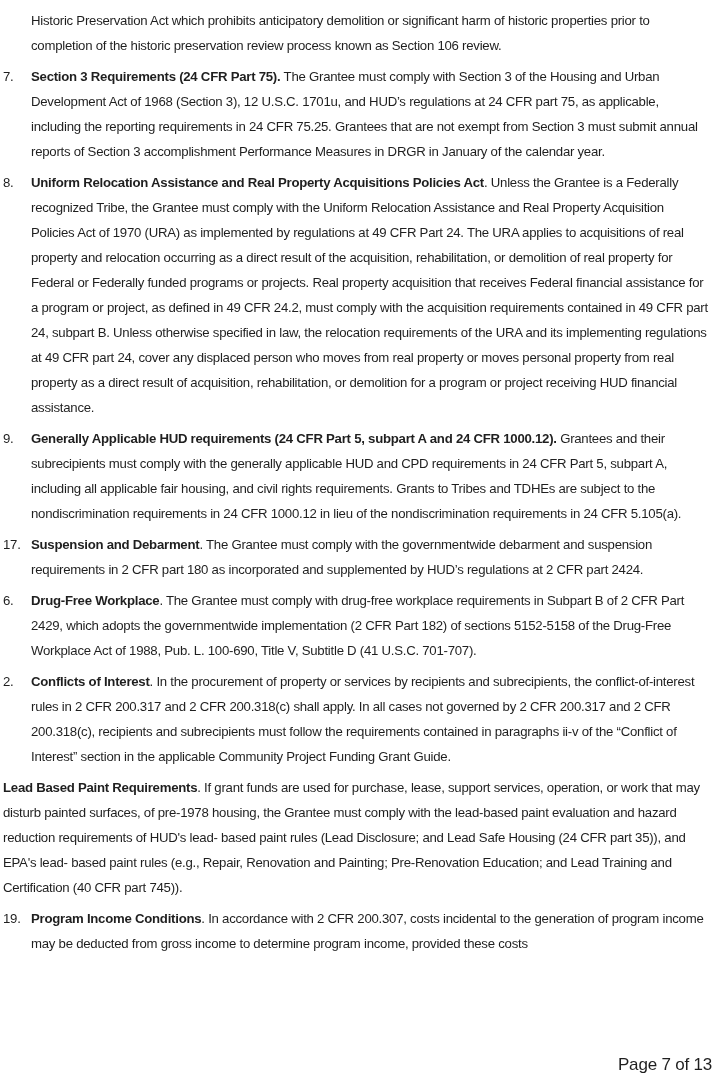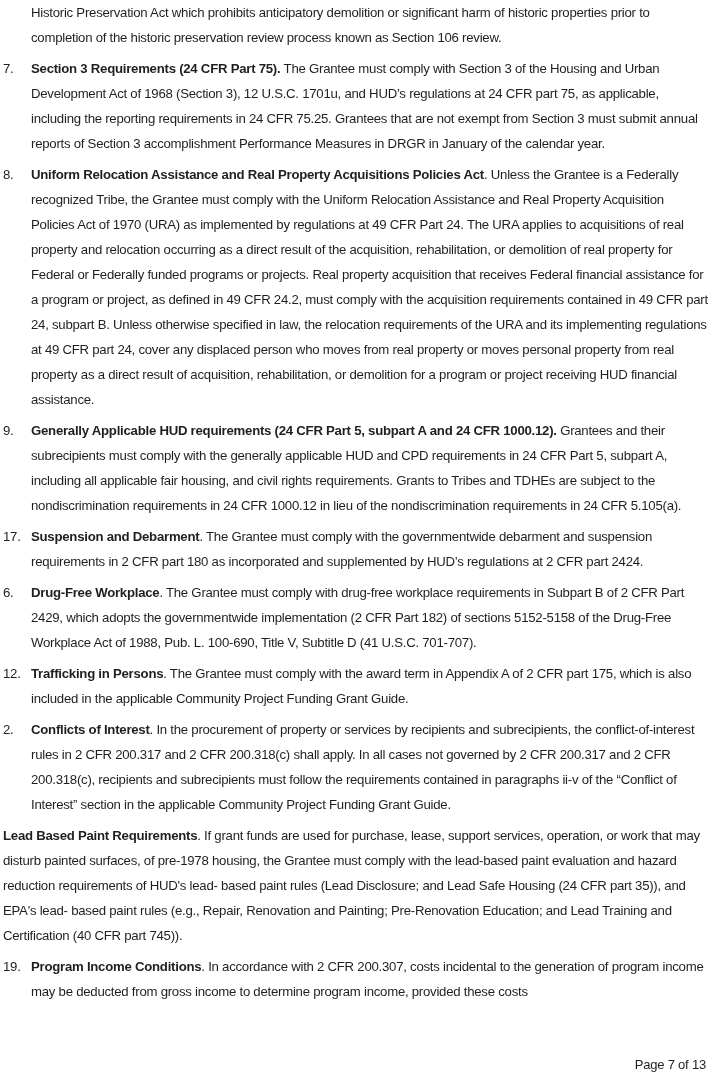--- a/index.html
+++ b/index.html
@@ -12,21 +12,21 @@
     width: 713px;
     height: 1080px;
     background: #ffffff;
     overflow: hidden;
     font-family: "Liberation Sans", "DejaVu Sans", sans-serif;
     font-size: 13.2px;
     line-height: 25px;
     letter-spacing: -0.25px;
     color: #1f1f1f;
     box-sizing: border-box;
-    padding: 0 5px 0 3px;
+    padding: 8px 5px 0 3px;
   }
   .intro {
     margin: 0 0 6px 28px;
     padding-top: 0;
   }
   .doc-list {
     margin: 0;
     padding: 0;
     list-style: none;
   }
@@ -41,23 +41,23 @@
   .item-text {
     flex: 1 1 auto;
     min-width: 0;
   }
   .item-title {
     font-weight: bold;
     text-align: center;
   }
   .footer {
     position: absolute;
-    right: 7px;
+    right: 1px;
     bottom: 3px;
-    font-size: 13px;
+    font-size: 17px;
     letter-spacing: -0.2px;
   }
 </style>
 </head>
 <body>
 
 <div class="page">
 
   <p class="intro">Historic Preservation Act which prohibits anticipatory demolition or significant harm of historic properties prior to completion of the historic preservation review process known as Section 106 review.</p>
 
@@ -80,24 +80,20 @@
     <li class="doc-item">
       <span class="item-number">17.</span>
       <span class="item-text"><strong class="item-title">Suspension and Debarment</strong><span class="item-body">. The Grantee must comply with the governmentwide debarment and suspension requirements in 2 CFR part 180 as incorporated and supplemented by HUD’s regulations at 2 CFR part 2424.</span></span>
     </li>
 
     <li class="doc-item">
       <span class="item-number">6.</span>
       <span class="item-text"><strong class="item-title">Drug-Free Workplace</strong><span class="item-body">. The Grantee must comply with drug-free workplace requirements in Subpart B of 2 CFR Part 2429, which adopts the governmentwide implementation (2 CFR Part 182) of sections 5152-5158 of the Drug-Free Workplace Act of 1988, Pub. L. 100-690, Title V, Subtitle D (41 U.S.C. 701-707).</span></span>
     </li>
 
-    <li class="doc-item">
-      <span class="item-number">12.</span>
-      <span class="item-text"><strong class="item-title">Trafficking in Persons</strong><span class="item-body">. The Grantee must comply with the award term in Appendix A of 2 CFR  part 175, which is also included in the applicable Community Project Funding Grant Guide.</span></span>
-    </li>
 
     <li class="doc-item">
       <span class="item-number">2.</span>
       <span class="item-text"><strong class="item-title">Conflicts of Interest</strong><span class="item-body">. In the procurement of property or services by recipients and subrecipients, the conflict-of-interest rules in 2 CFR 200.317 and 2 CFR 200.318(c) shall apply.  In all cases not governed by 2 CFR 200.317 and 2 CFR 200.318(c), recipients and subrecipients must follow the requirements contained in paragraphs ii-v of the “Conflict of Interest” section in the applicable Community Project Funding Grant Guide.</span></span>
     </li>
 
     <li class="doc-item">
       <span class="item-text"><strong class="item-title">Lead Based Paint Requirements</strong><span class="item-body">. If grant funds are used for purchase, lease, support services, operation, or work that may disturb painted surfaces, of pre-1978 housing, the Grantee must comply with the lead-based paint evaluation and hazard reduction requirements of HUD's lead- based paint rules (Lead Disclosure; and Lead Safe Housing (24 CFR part 35)), and EPA's lead- based paint rules (e.g., Repair, Renovation and Painting; Pre-Renovation Education; and Lead Training and Certification (40 CFR part 745)).</span></span>
     </li>
 

